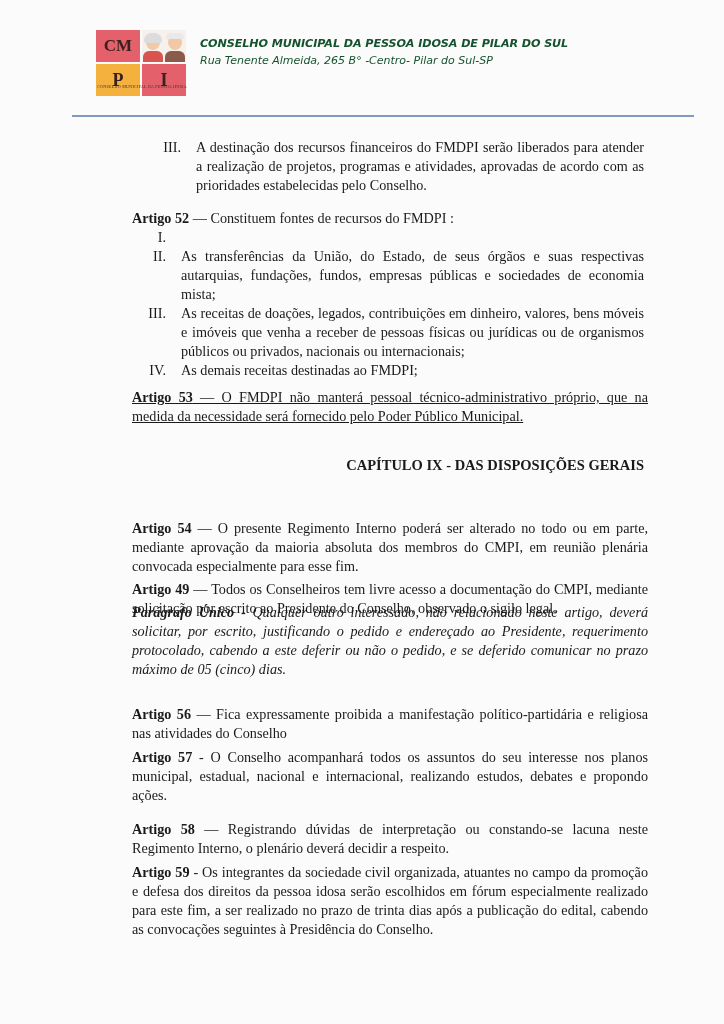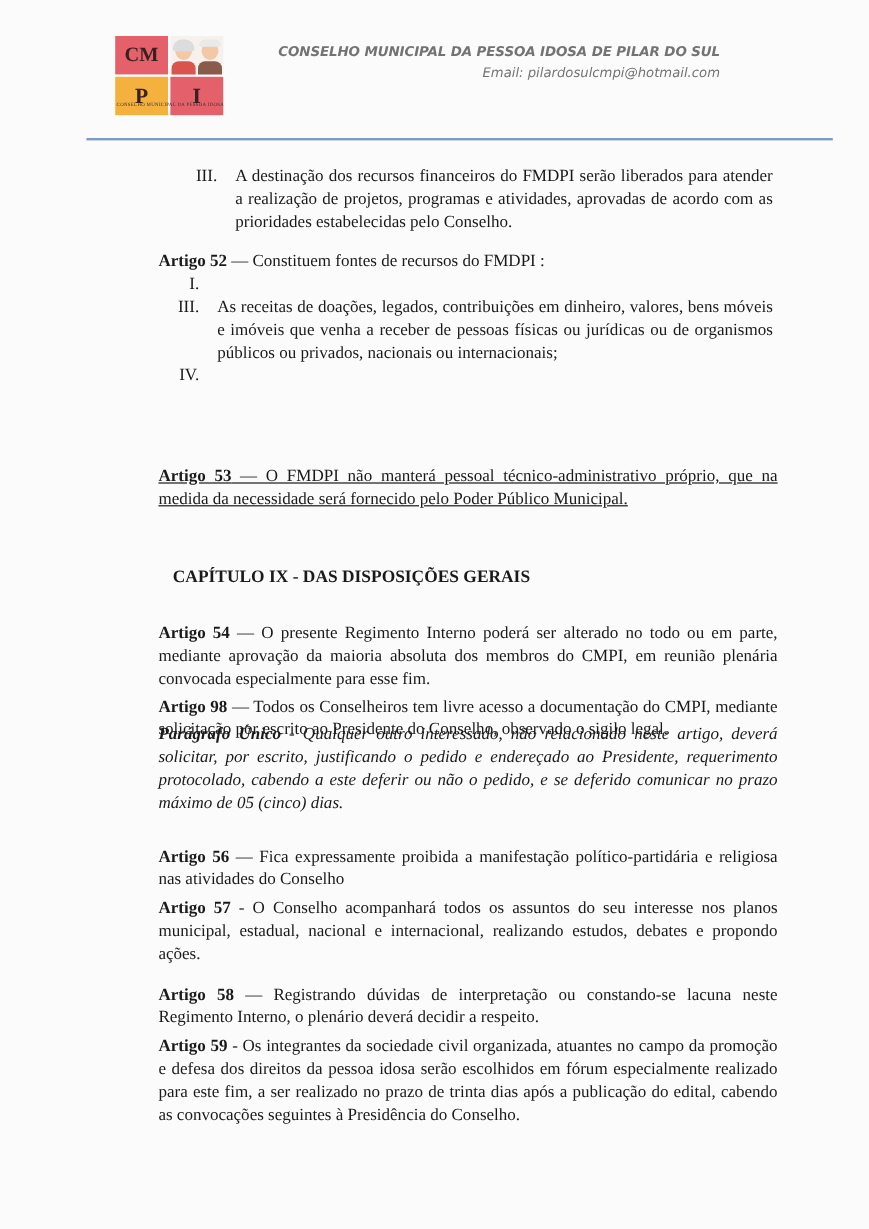--- a/index.html
+++ b/index.html
@@ -27,40 +27,40 @@
     .face .hair { position: absolute; left: 1px; top: 1px; width: 18px; height: 10px; border-radius: 9px 9px 3px 3px; background: #dcdcdc; }
     .face .body { position: absolute; left: 0; bottom: 0; width: 20px; height: 11px; border-radius: 6px 6px 0 0; }
     .face-1 { left: 1px; } .face-1 .body { background: #d9534f; }
     .face-2 { left: 23px; } .face-2 .body { background: #8a5a4a; } .face-2 .hair { background: #e9e9e9; height: 6px; }
     .logo-caption {
       position: absolute; left: 92px; top: 84px; width: 100px;
       font-size: 4px; line-height: 5px; text-align: center; letter-spacing: 0.3px; color: #333;
       font-family: "Liberation Serif", serif;
     }
 
-    .org { position: absolute; left: 200px; top: 36px; width: 400px; text-align: right;
-      font-family: "DejaVu Sans", "Liberation Sans", sans-serif; font-style: italic; color: #737373; }
+    .org { position: absolute; left: 200px; top: 36px; width: 400px; text-align: left;
+      font-family: "DejaVu Sans", "Liberation Sans", sans-serif; font-style: italic; color: #14532d; }
     .org .name { font-weight: bold; font-size: 11.2px; line-height: 16px; letter-spacing: -0.1px; }
     .org .line { font-size: 11px; line-height: 17px; }
 
     .rule { position: absolute; left: 72px; top: 115px; width: 622px; height: 2px; background: #7f9cc0; }
 
     
     .content { position: absolute; left: 128px; top: 132px; width: 516px; font-size: 14.2px; line-height: 19px; }
     .para { text-align: justify; margin: 4px; }
     .para + .para, .list + .para, .para + .list { }
     .art { font-weight: bold; }
 
     .list { position: relative; margin: 0; }
     .li { display: flex; }
     .li .num { width: 53px; flex: 0 0 53px; text-align: right; padding-right: 15px; box-sizing: border-box; }
     .li .txt { flex: 1; text-align: justify; }
     .list-first .num { width: 68px; flex-basis: 68px; }
 
-    .chapter { text-align: left; font-weight: bold; font-size: 14.5px; margin: 16px; }
+    .chapter { text-align: right; font-weight: bold; font-size: 14.5px; margin: 0; }
 
     .abs { position: absolute; left: 0; width: 516px; }
   </style>
 </head>
 <body>
 
 <div class="page">
 
   <div class="logo">
     <div class="tile tile-cm">CM</div>
@@ -76,21 +76,21 @@
           <div class="hair"></div>
       </div>
     </div>
     <div class="tile tile-p">P</div>
     <div class="tile tile-i">I</div>
   </div>
   <div class="logo-caption">CONSELHO MUNICIPAL DA PESSOA IDOSA</div>
 
   <div class="org">
     <div class="name">CONSELHO MUNICIPAL DA PESSOA IDOSA DE PILAR DO SUL</div>
-    <div class="line">Email: pilardosulcmpi@hotmail.com</div>
+    <div class="line">Rua Tenente Almeida, 265 B° -Centro- Pilar do Sul-SP</div>
   </div>
 
   <div class="rule"></div>
 
   <div class="content">
 
     <div class="abs" style="top:6px;">
       <div class="li list-first">
         <span class="num">III.</span>
         <span class="txt">A destinação dos recursos financeiros do FMDPI serão liberados para atender a realização de projetos, programas e atividades, aprovadas de acordo com as prioridades estabelecidas pelo Conselho.</span>
@@ -99,40 +99,45 @@
 
     <p class="para abs" style="top:73px;">
       <span class="art">Artigo 52</span><span> — Constituem fontes de recursos do FMDPI :</span>
     </p>
 
     <div class="list abs" style="top:96px;">
       <div class="li">
         <span class="num">I.</span>
       </div>
       <div class="li">
+        <span class="num">II.</span>
+        <span class="txt">As transferências da União, do Estado, de seus órgãos e suas respectivas autarquias, fundações, fundos, empresas públicas e sociedades de economia mista;</span>
+      </div>
+      <div class="li">
         <span class="num">III.</span>
         <span class="txt">As receitas de doações, legados, contribuições em dinheiro, valores, bens móveis e imóveis que venha a receber de pessoas físicas ou jurídicas ou de organismos públicos ou privados, nacionais ou internacionais;</span>
       </div>
       <div class="li">
         <span class="num">IV.</span>
+        <span class="txt">As demais receitas destinadas ao FMDPI;</span>
       </div>
     </div>
 
     <p class="para abs" style="top:252px;text-decoration:underline;">
       <span class="art">Artigo 53</span><span> — O FMDPI não manterá pessoal técnico-administrativo próprio, que na medida da necessidade será fornecido pelo Poder Público Municipal.</span>
     </p>
 
     <h2 class="chapter abs" style="top:324px;">CAPÍTULO IX - DAS DISPOSIÇÕES GERAIS</h2>
 
     <p class="para abs" style="top:383px;">
       <span class="art">Artigo 54</span><span> — O presente Regimento Interno poderá ser alterado no todo ou em parte, mediante aprovação da maioria absoluta dos membros do CMPI, em reunião plenária convocada especialmente para esse fim.</span>
     </p>
 
     <p class="para abs" style="top:444px;">
-      <span class="art">Artigo 98</span><span> — Todos os Conselheiros tem livre acesso a documentação do CMPI, mediante solicitação por escrito ao Presidente do Conselho, observado o sigilo legal.</span>
+      <span class="art">Artigo 49</span><span> — Todos os Conselheiros tem livre acesso a documentação do CMPI, mediante solicitação por escrito ao Presidente do Conselho, observado o sigilo legal.</span>
     </p>
 
     <p class="para abs" style="top:467px;font-style:italic;">
       <span class="art">Parágrafo Único</span><span> - Qualquer outro interessado, não relacionado neste artigo, deverá solicitar, por escrito, justificando o pedido e endereçado ao Presidente, requerimento protocolado, cabendo a este deferir ou não o pedido, e se deferido comunicar no prazo máximo de 05 (cinco) dias.</span>
     </p>
 
     <p class="para abs" style="top:569px;">
       <span class="art">Artigo 56</span><span> — Fica expressamente proibida a manifestação político-partidária e religiosa nas atividades do Conselho</span>
     </p>
 

